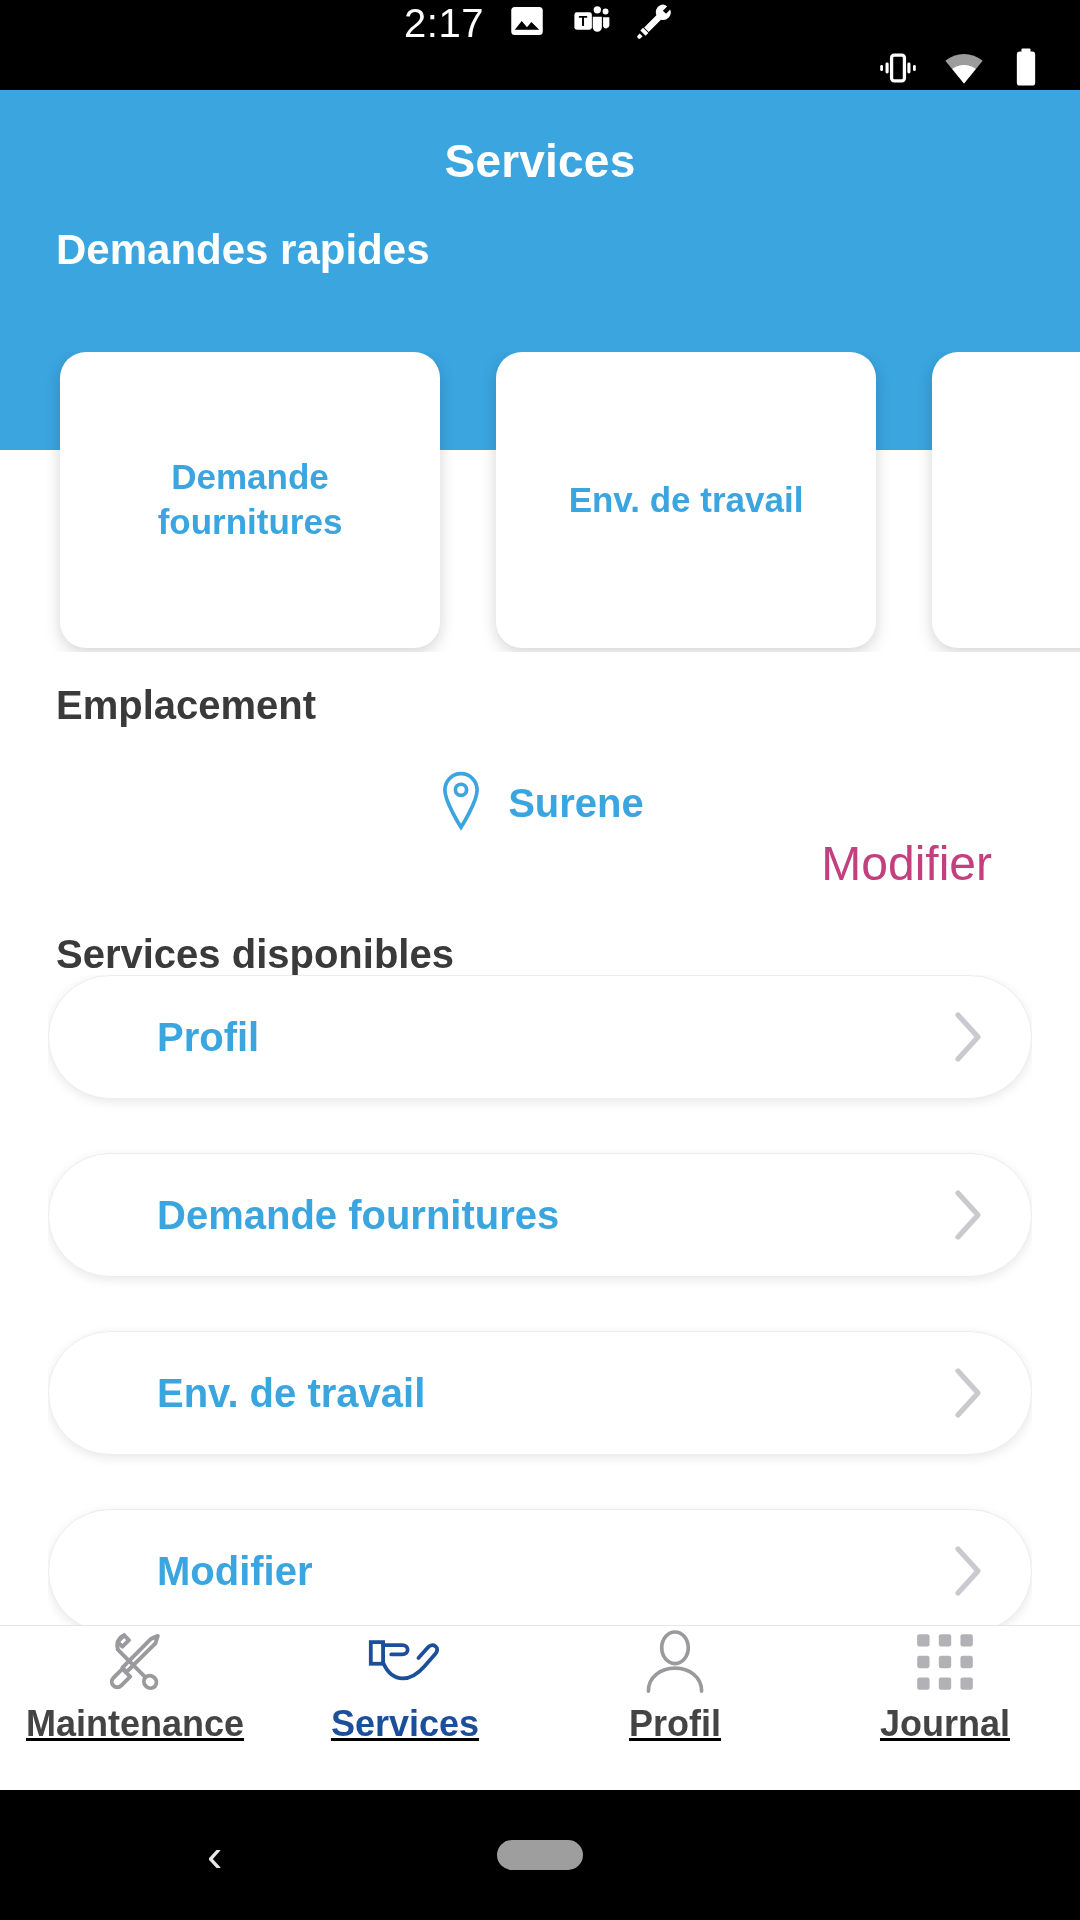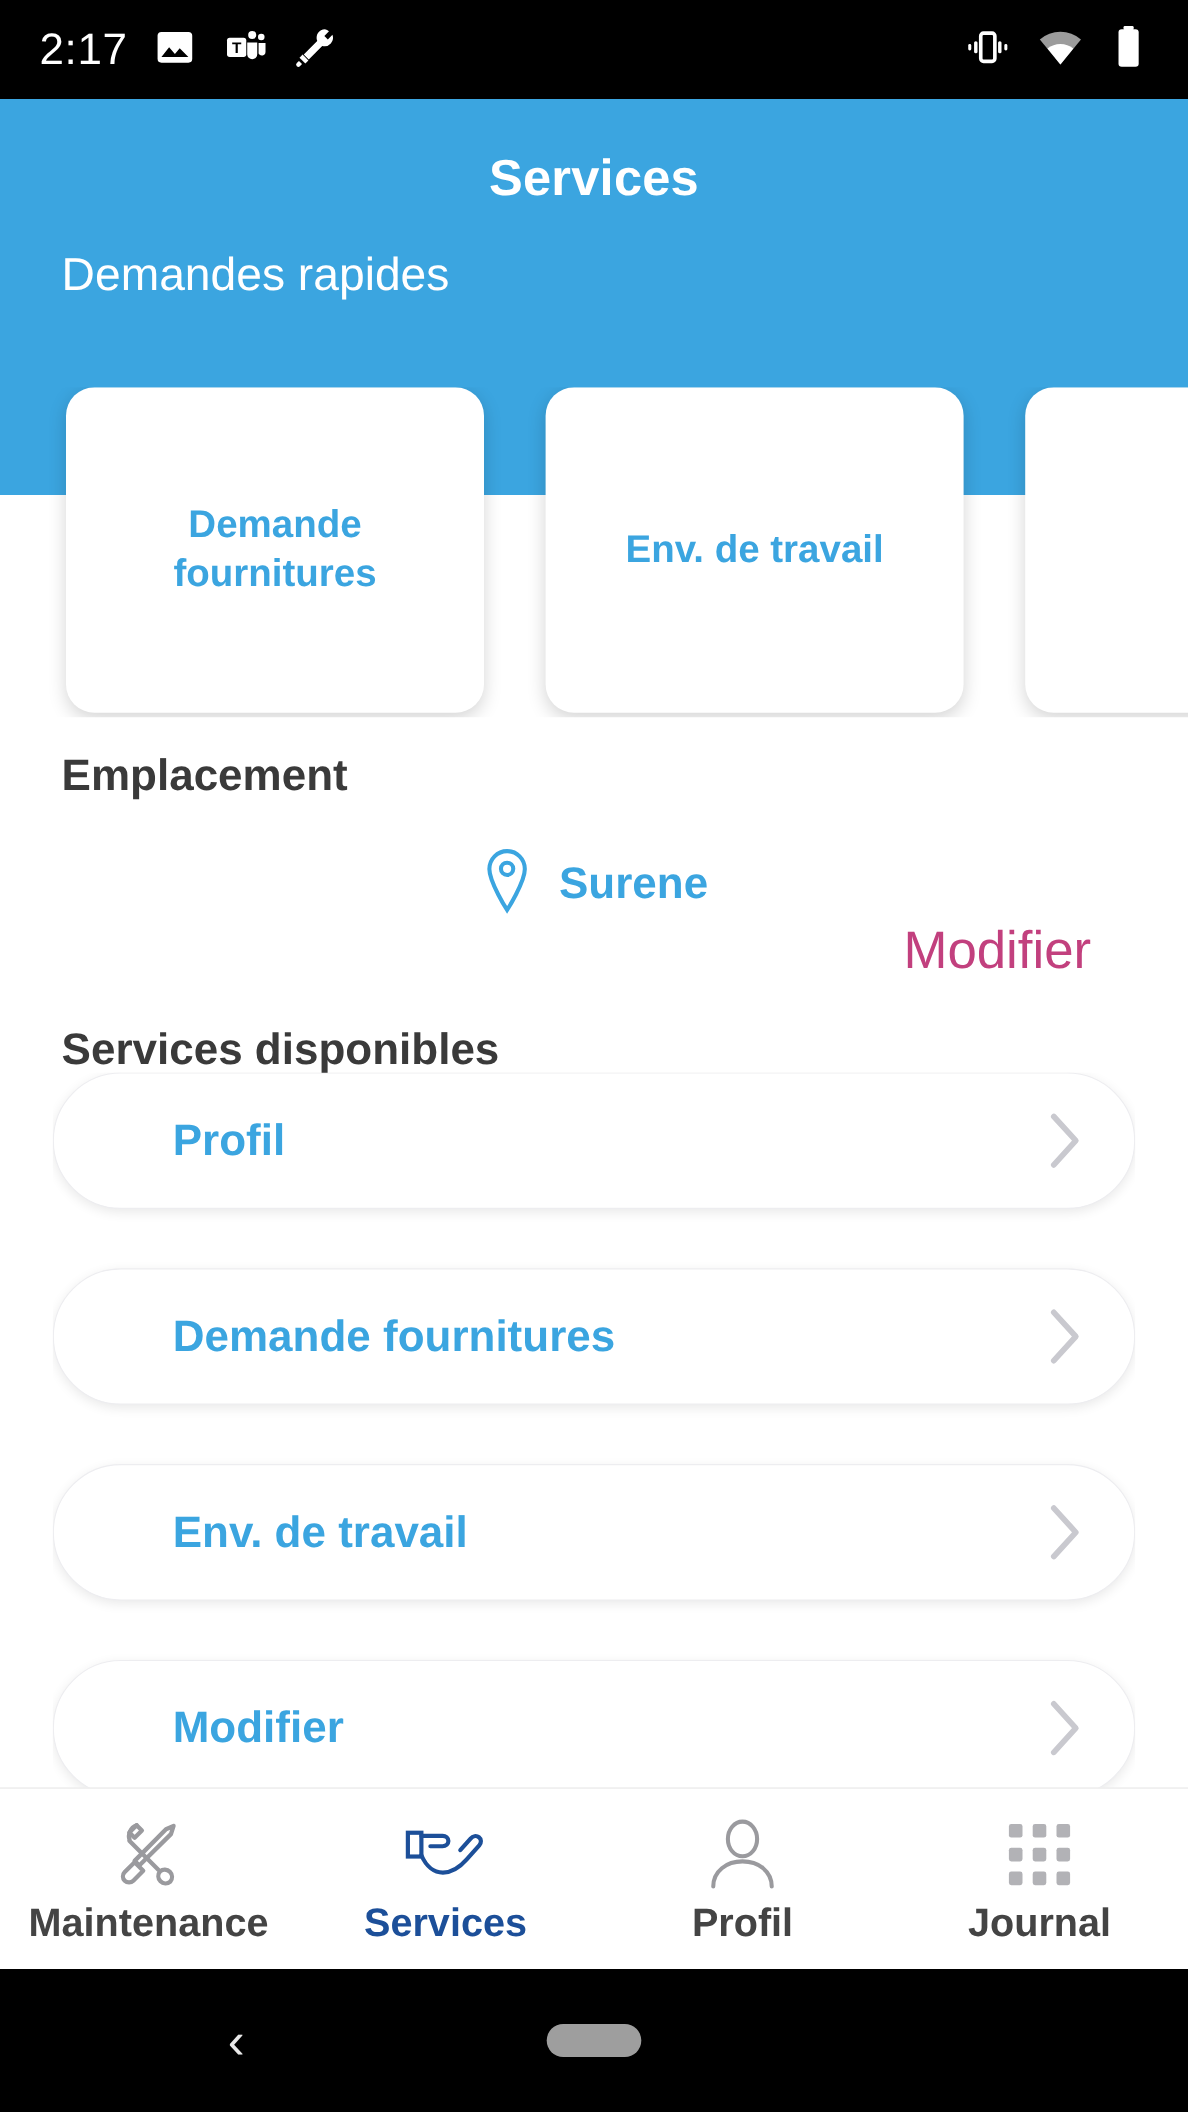--- a/index.html
+++ b/index.html
@@ -23,20 +23,21 @@
   
   .status-bar {
     position: absolute;
     top: 0; left: 0;
     width: 1080px;
     height: 90px;
     background: #000000;
     display: flex;
     align-items: center;
     padding: 0 36px;
+    flex-direction: column;
   }
   .status-left {
     display: flex;
     align-items: center;
     gap: 22px;
   }
   .status-clock {
     color: #ffffff;
     font-size: 40px;
     font-weight: 400;
@@ -68,21 +69,21 @@
     font-size: 46px;
     font-weight: bold;
     letter-spacing: 0.2px;
   }
   .header-subtitle {
     position: absolute;
     top: 136px;
     left: 56px;
     color: #ffffff;
     font-size: 42px;
-    font-weight: normal;
+    font-weight: bold;
   }
 
   
   .quick-cards {
     position: absolute;
     top: 352px;
     left: 0;
     width: 1080px;
     height: 300px;
     display: flex;
@@ -192,23 +193,23 @@
     background: #ffffff;
     border-top: 1px solid #e6e6e6;
     display: flex;
     align-items: center;
   }
   .nav-item {
     flex: 1;
     display: flex;
     flex-direction: column;
     align-items: center;
-    justify-content: center;
     gap: 8px;
     height: 100%;
+    text-decoration: underline;
   }
   .nav-icon {
     height: 72px;
     display: flex;
     align-items: center;
     justify-content: center;
   }
   .nav-label {
     font-size: 36px;
     color: #444444;

